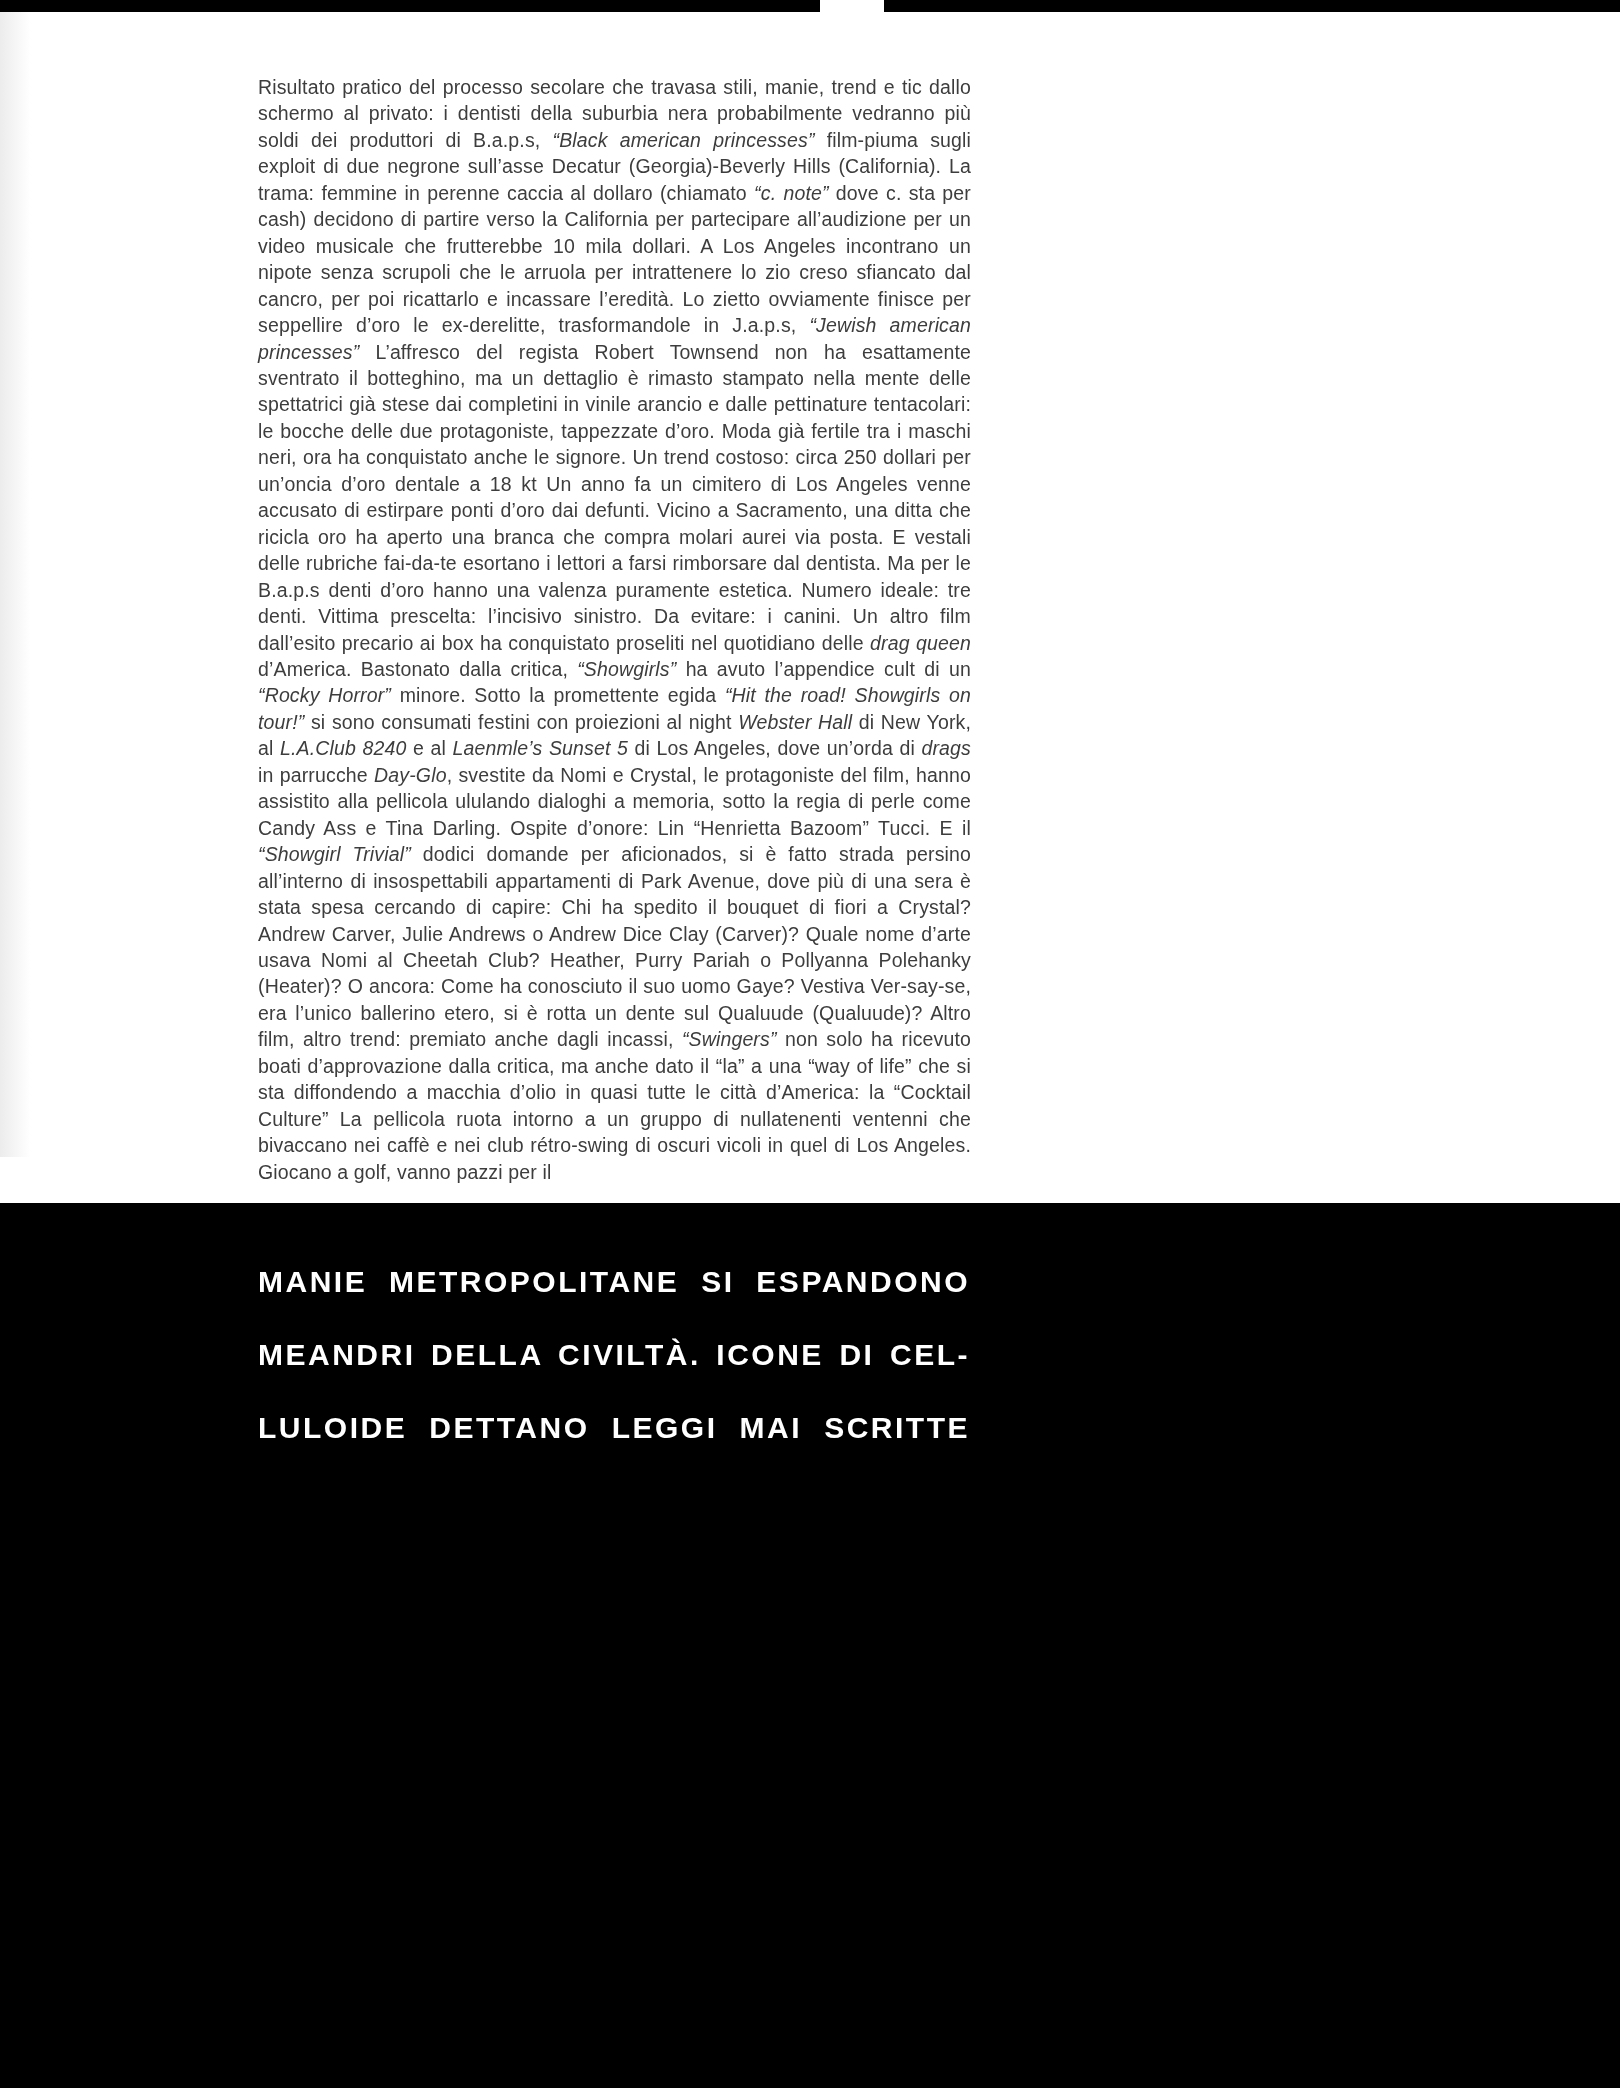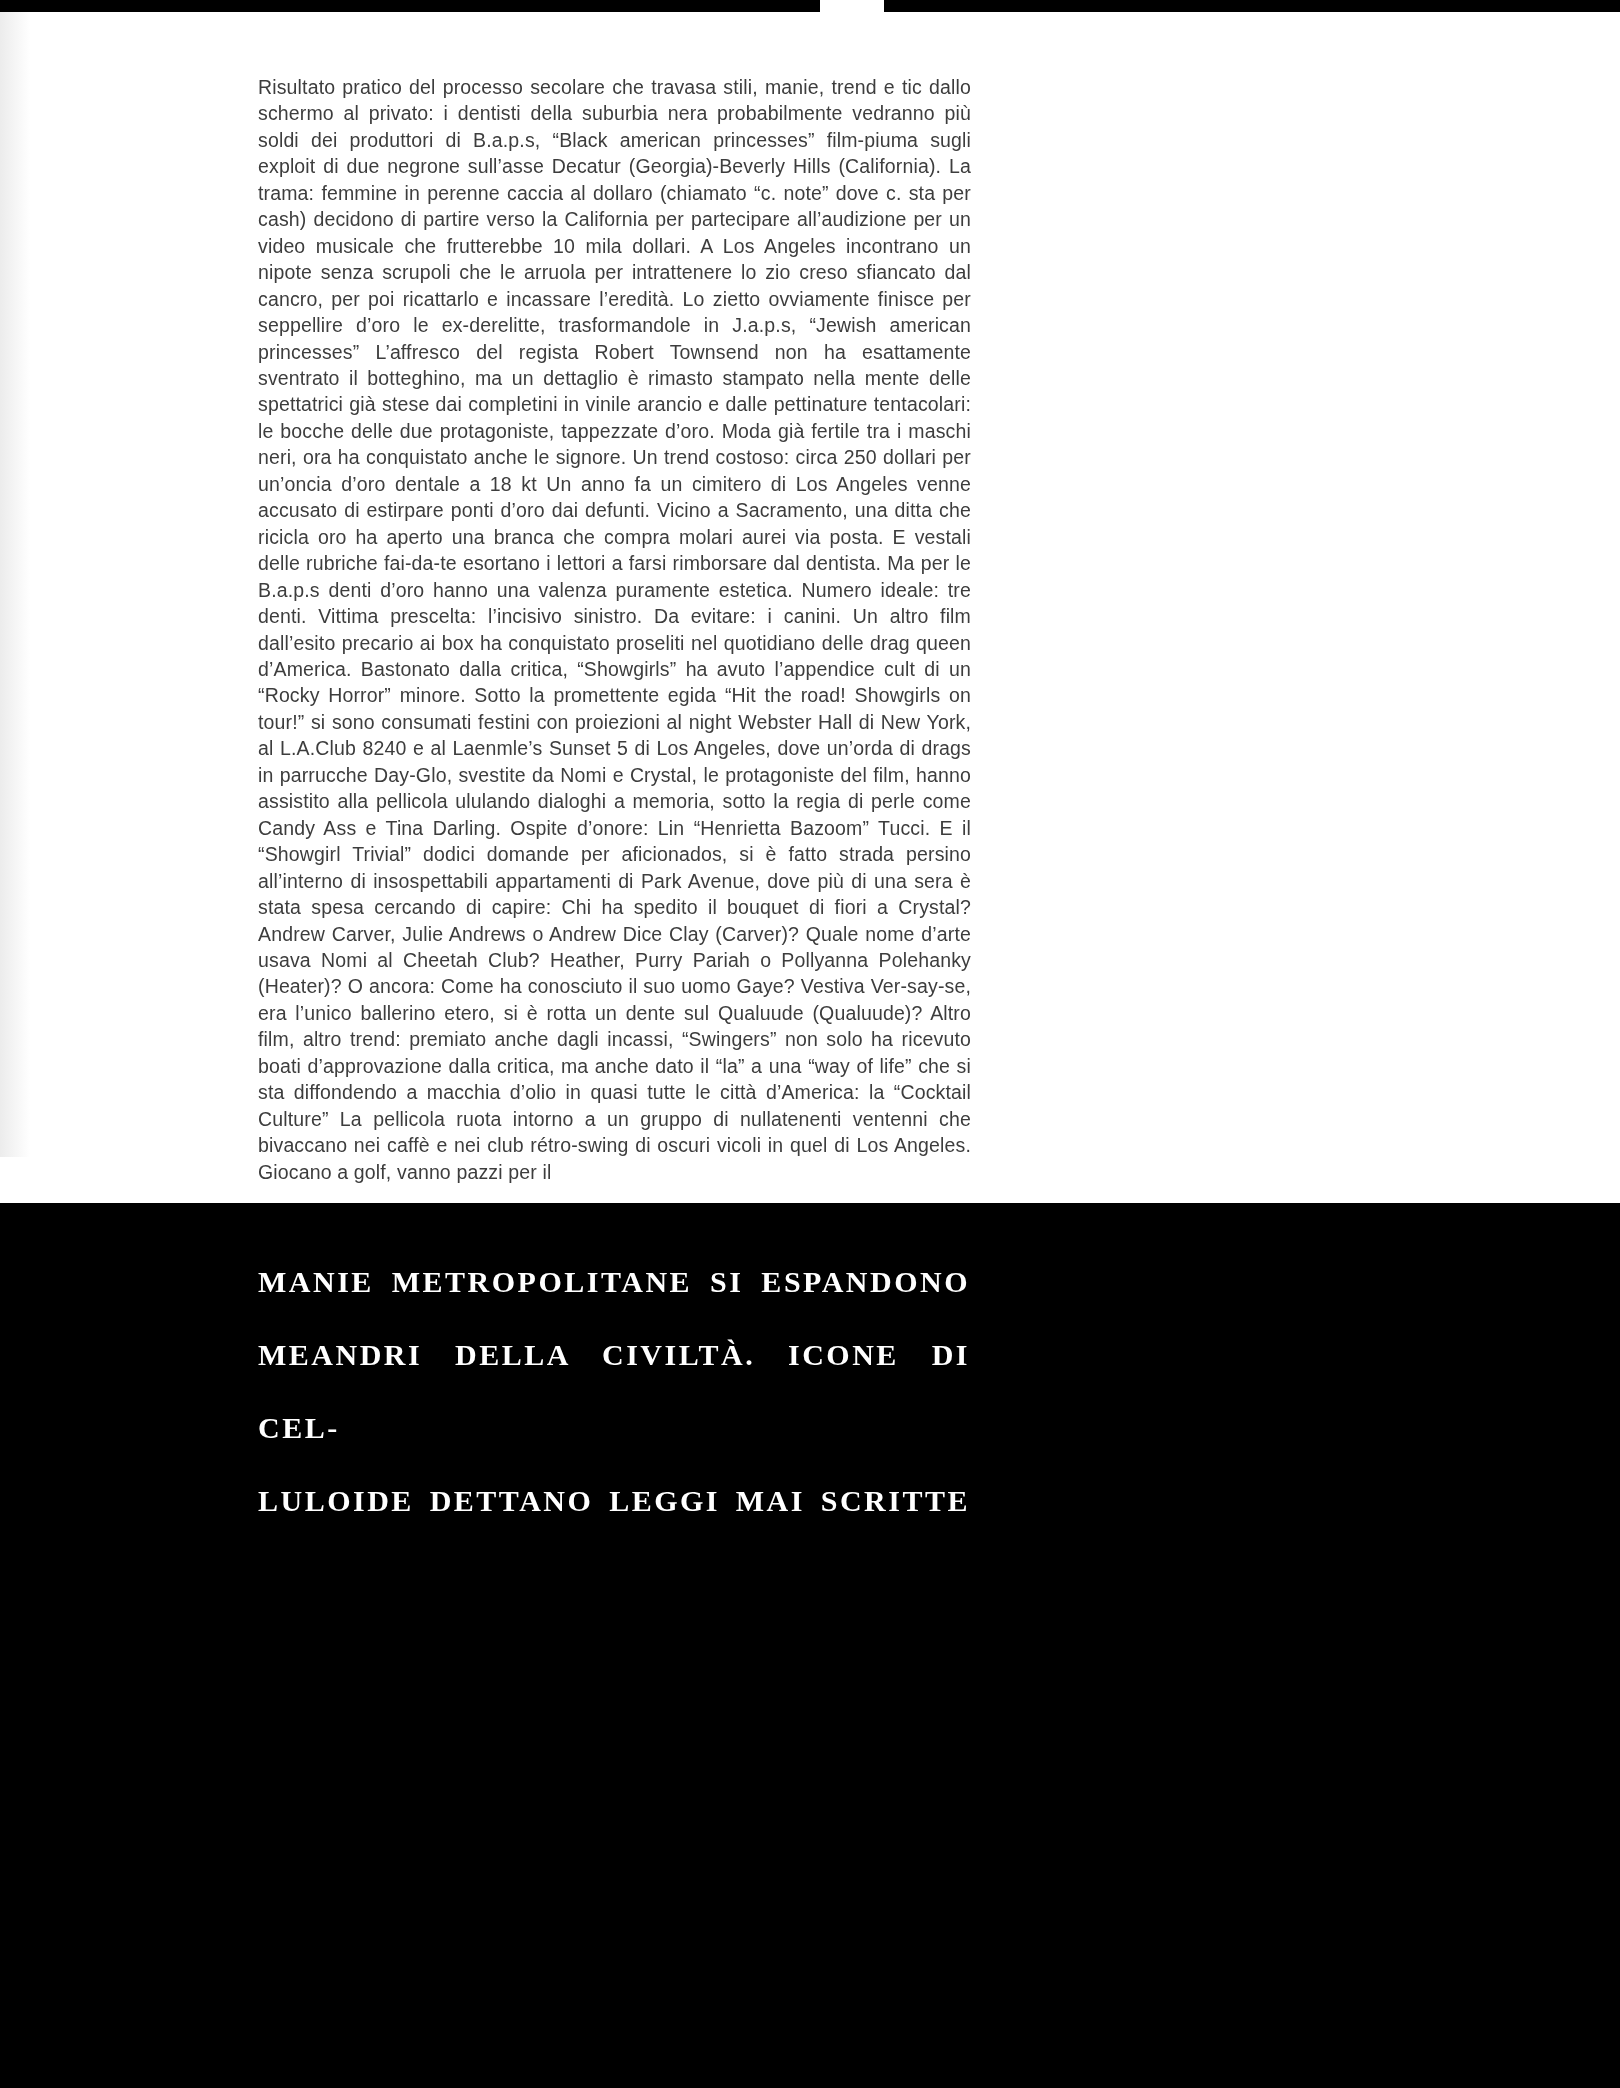--- a/index.html
+++ b/index.html
@@ -41,35 +41,35 @@
     left: 258px;
     top: 74px;
     width: 713px;
     color: var(--body-color, #3d3d3d);
     font-size: 19.5px;
     line-height: 26.45px;
     letter-spacing: 0.15px;
     text-align: justify;
   }
   .article-body .it {
+    font-style: italic;
     margin-top: 20px;
   }
   .banner {
     position: absolute;
     left: 0;
     top: 1203px;
     width: 1620px;
     height: 885px;
     background: var(--banner-bg, #000000);
   }
   .banner-lines {
     margin-left: 258px;
     width: 712px;
     padding-top: 42px;
-    font-family: Liberation Serif, serif;
   }
   .banner-line {
     color: var(--banner-color, #ffffff);
     font-weight: bold;
     font-size: 30px;
     letter-spacing: 2.5px;
     line-height: 73px;
     text-align: justify;
     text-align-last: justify;
     white-space: normal;

